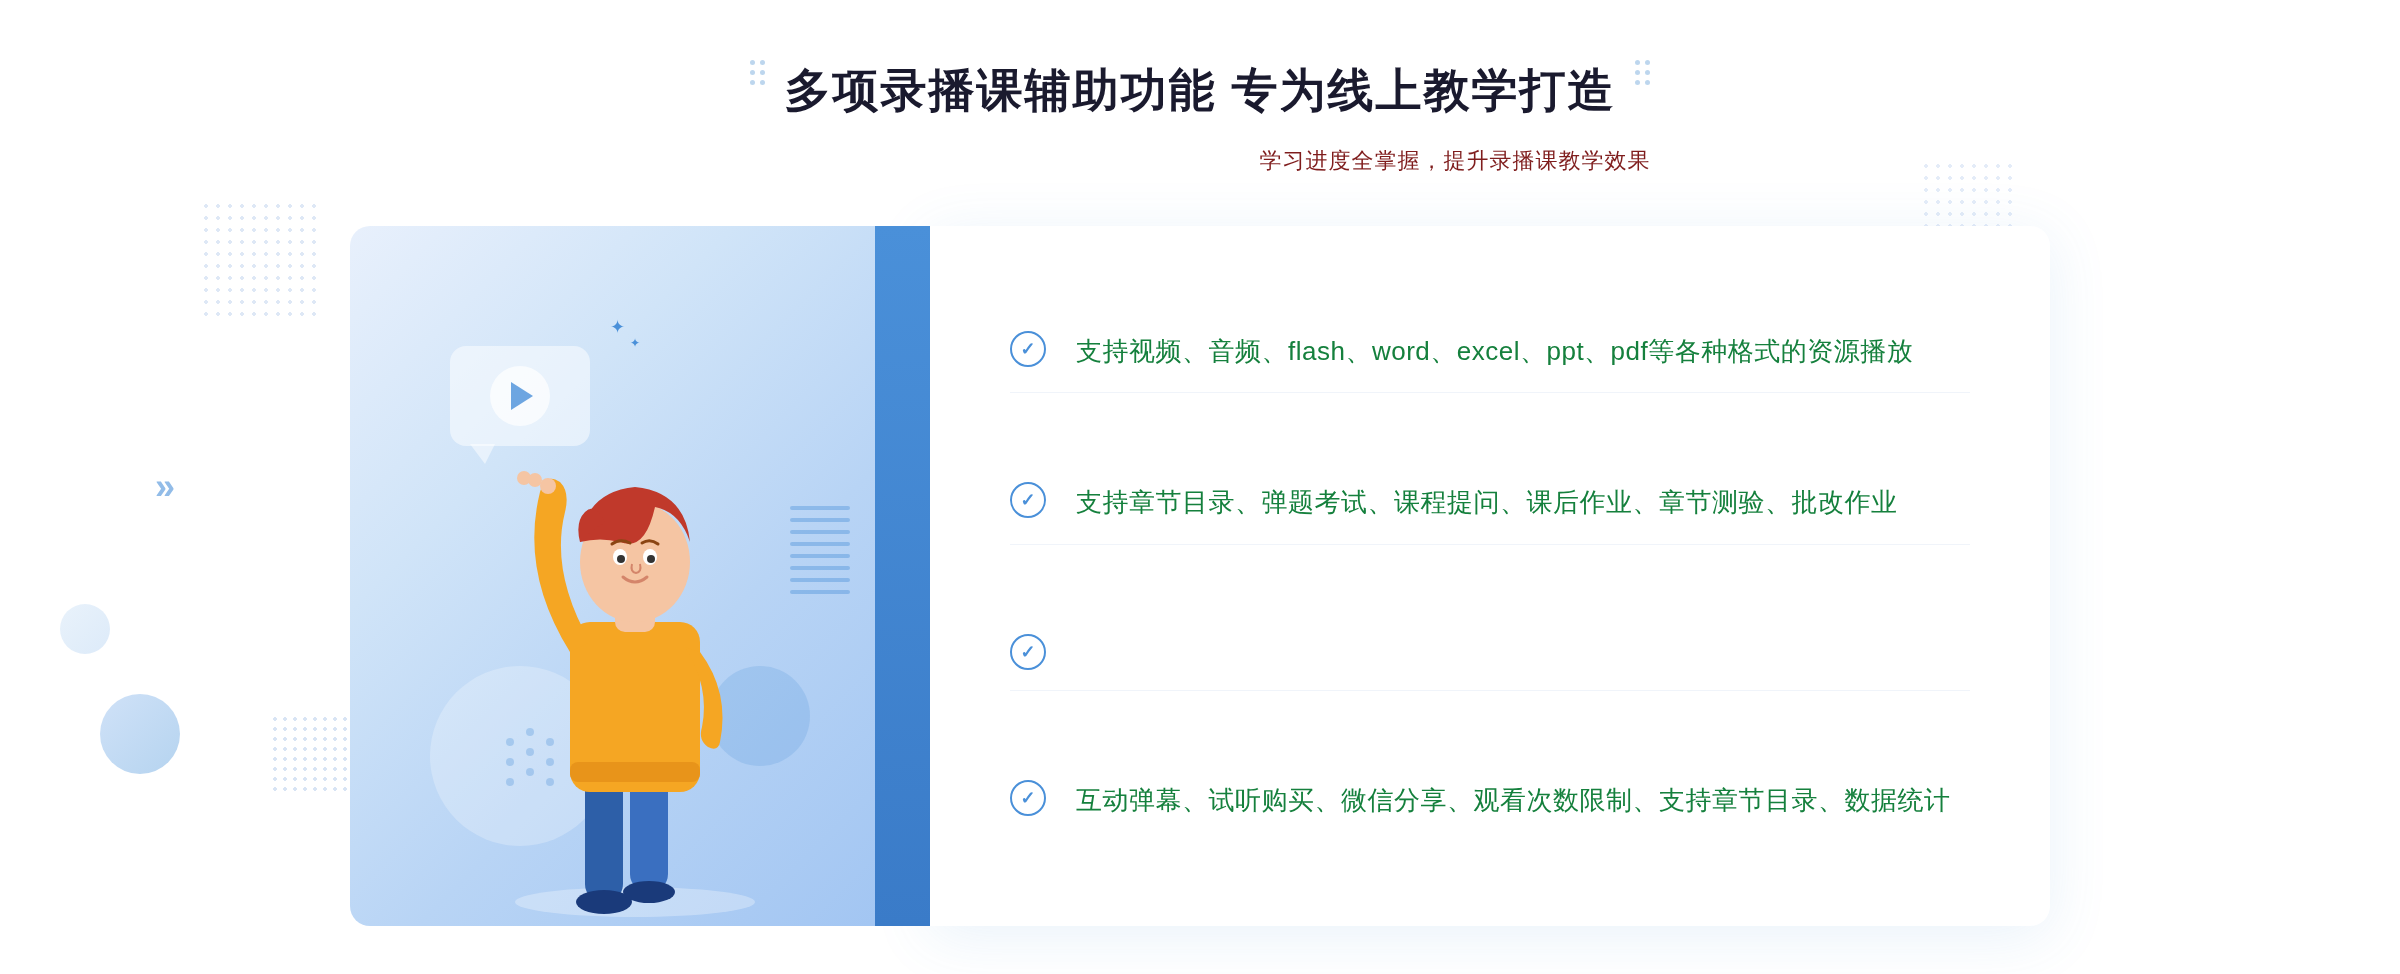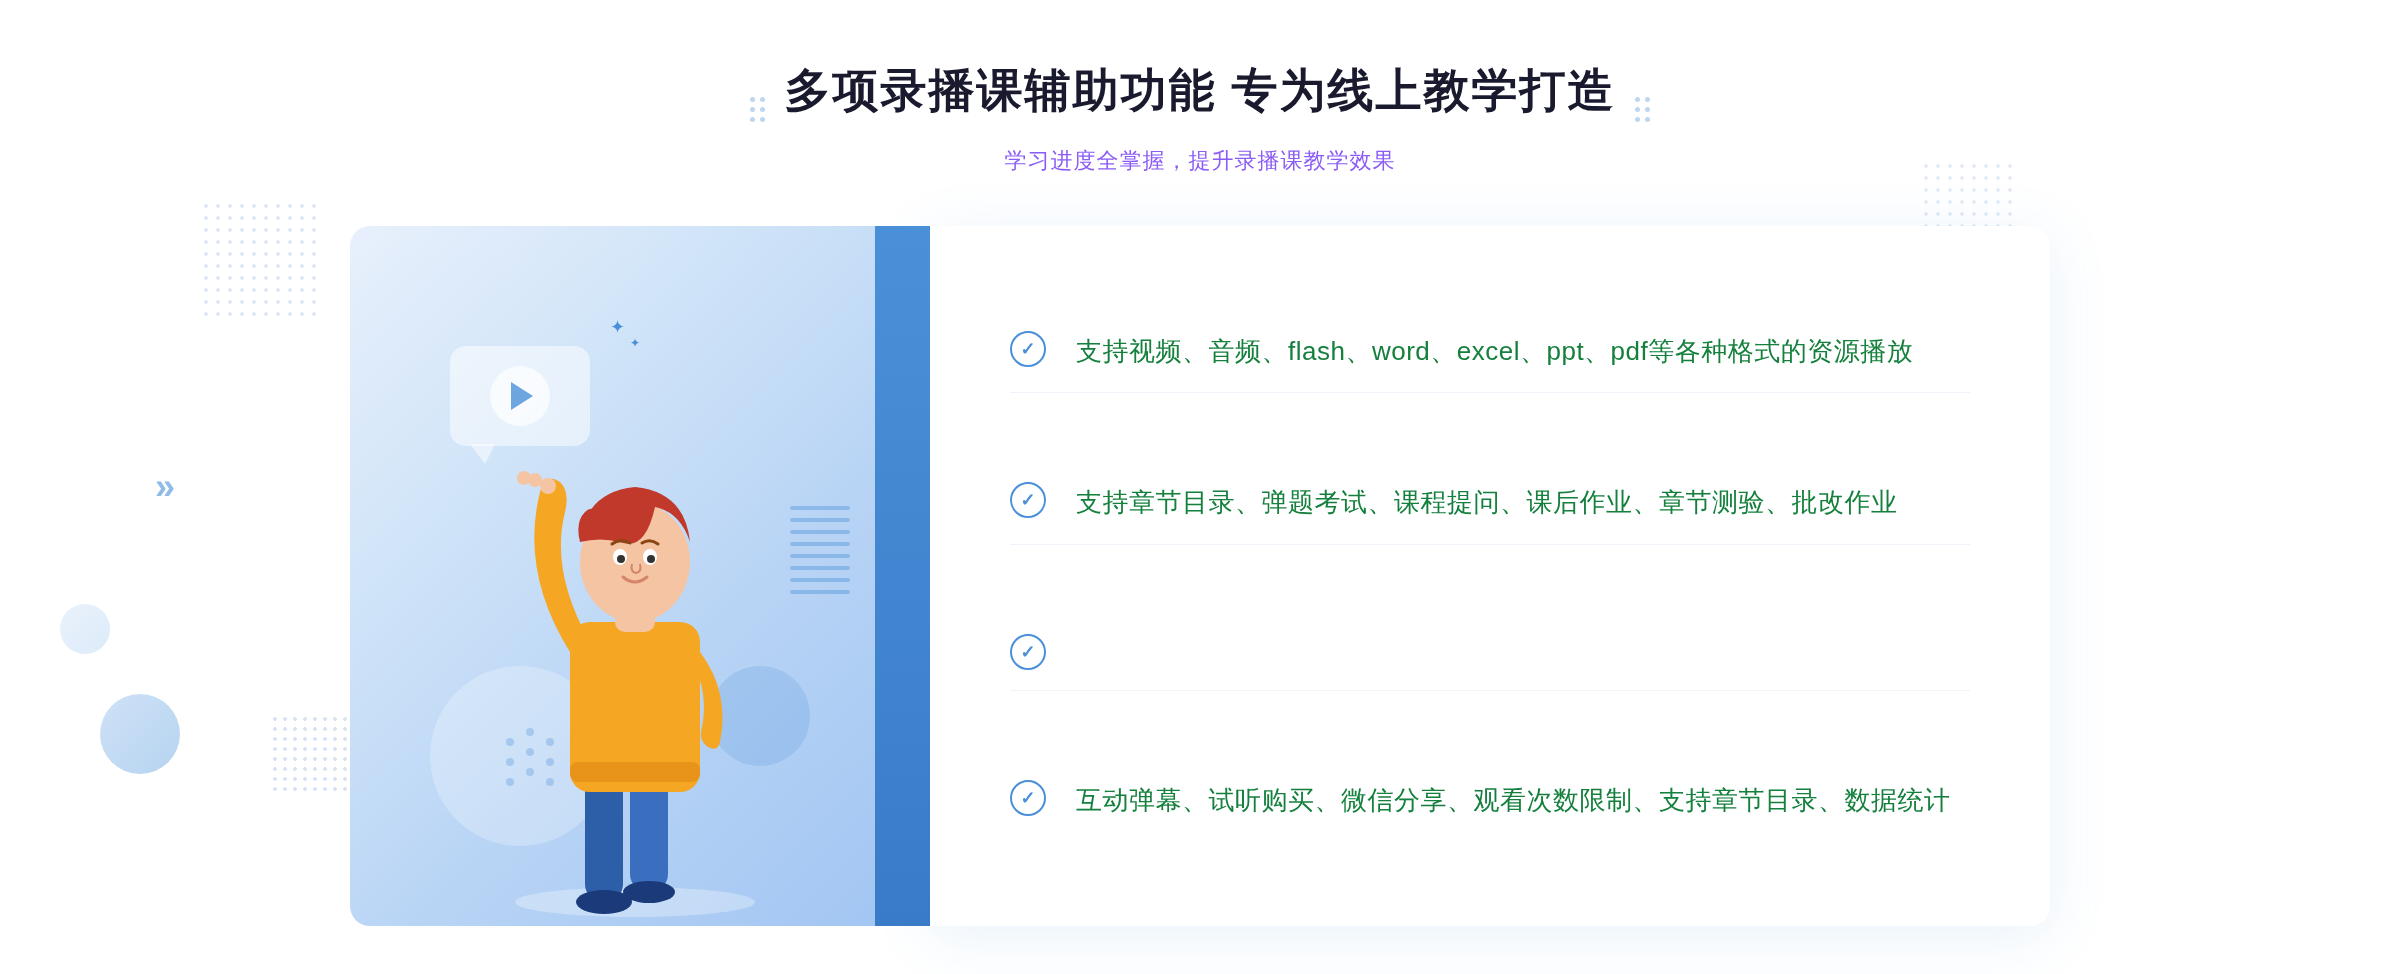--- a/index.html
+++ b/index.html
@@ -76,21 +76,21 @@
 
     
     .header-section {
       text-align: center;
       margin-bottom: 50px;
       position: relative;
     }
 
     .header-title-row {
       display: flex;
-      align-items: flex-end;
+      align-items: flex-start;
       justify-content: center;
       gap: 20px;
       margin-bottom: 16px;
     }
 
     .title-dots {
       display: flex;
       flex-direction: column;
       gap: 5px;
       opacity: 0.4;
@@ -110,23 +110,24 @@
 
     .main-title {
       font-size: 46px;
       font-weight: 700;
       color: #1a1a2e;
       letter-spacing: 2px;
     }
 
     .subtitle {
       font-size: 22px;
-      color: #8b5cf6;
+      color: #7f1d1d;
       letter-spacing: 1px;
       margin-top: 24px;
+      text-align: right;
     }
 
     
     .content-area {
       display: flex;
       align-items: stretch;
       width: 1700px;
       gap: 0;
       position: relative;
     }

